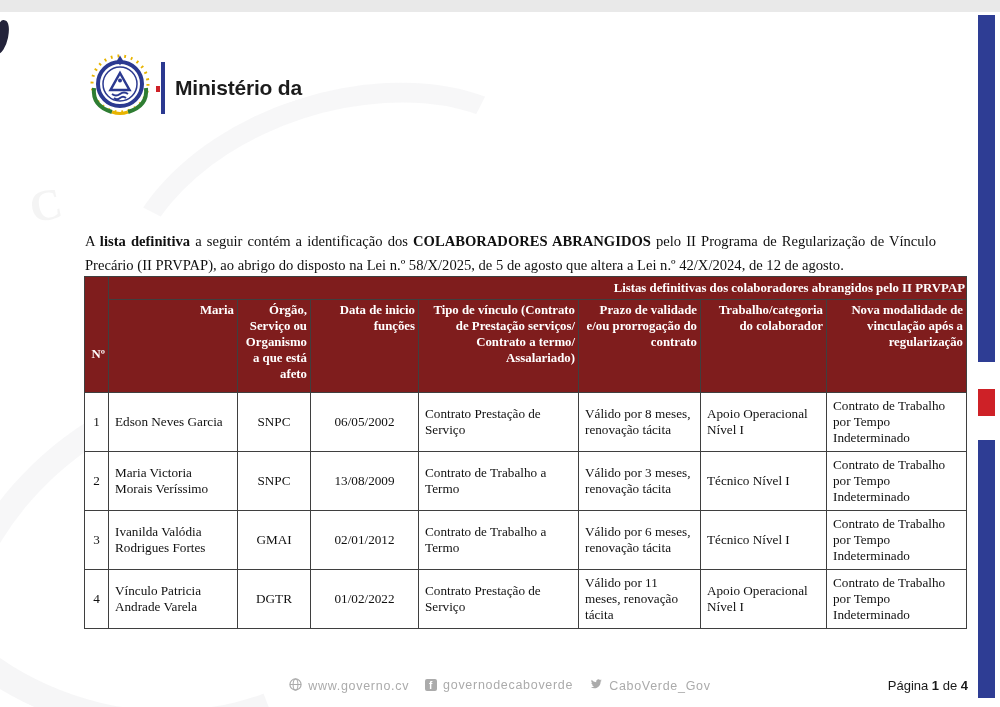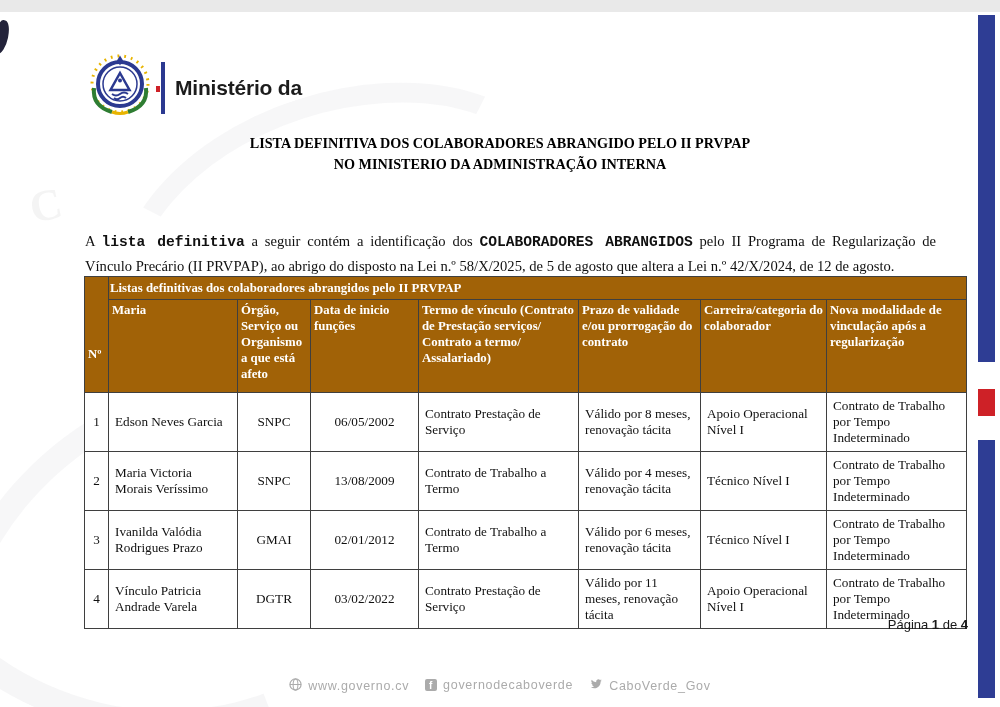--- a/index.html
+++ b/index.html
@@ -21,32 +21,32 @@
   .edge-blue-bottom{position:absolute;left:978px;top:428px;width:17px;height:258px;background:#2E3D94;}
   
   .logo-row{position:absolute;left:88px;top:42px;display:flex;align-items:center;}
   .sep-bar{width:4px;height:52px;background:#2B3990;margin:0 10px 0 9px;position:relative;}
   .sep-bar .red-tick{position:absolute;left:-5px;top:24px;width:4px;height:6px;background:#CE2127;}
   .ministry{font-family:"Liberation Sans",sans-serif;font-size:21px;font-weight:700;color:#1c1c1c;line-height:24px;letter-spacing:-0.2px;}
   
   .doc-title{position:absolute;left:0;top:121px;width:1000px;text-align:center;font-weight:700;font-size:14.2px;line-height:21px;color:#000;}
   
   .intro{position:absolute;left:85px;top:202px;width:851px;font-size:14.6px;line-height:24px;text-align:justify;color:#101010;}
-  .intro .b{font-weight:700;font-family:Liberation Mono, monospace;}
+  .intro .b{font-weight:700;}
   
   .tablewrap{position:absolute;left:84px;top:264px;}
   table{width:882px;border-collapse:collapse;table-layout:fixed;}
   th,td{border:1px solid #3f3f3f;overflow:hidden;}
-  thead th{background:#a16207;color:#fff;font-size:12.8px;font-weight:700;text-align:left;vertical-align:top;padding:2px 3px;line-height:16px;}
+  thead th{background:#7f1d1d;color:#fff;font-size:12.8px;font-weight:700;text-align:right;vertical-align:top;padding:2px 3px;line-height:16px;}
   th.caption-cell{height:20px;vertical-align:middle;padding:1px;}
   th.num-head{vertical-align:bottom;padding-bottom:30px;}
   tbody td{font-size:13.2px;padding:3px 6px;vertical-align:middle;height:52px;line-height:16px;color:#101010;background:#fff;}
   tbody td.center{text-align:center;}
   
-  .pagination{position:absolute;right:64px;top:605px;font-family:"Liberation Sans",sans-serif;font-size:13px;color:#1a1a1a;}
+  .pagination{position:absolute;right:64px;top:666px;font-family:"Liberation Sans",sans-serif;font-size:13px;color:#1a1a1a;}
   .pagination .b{font-weight:700;}
   
   .socialbar{position:absolute;left:0;top:666px;width:1000px;display:flex;justify-content:center;align-items:flex-start;gap:16px;
     color:#ABABAB;font-family:"Liberation Sans",sans-serif;font-size:12.5px;letter-spacing:0.7px;}
   .social-item{display:flex;align-items:center;gap:6px;}
   .fb-badge{display:flex;align-items:center;justify-content:center;width:12px;height:12px;background:#ABABAB;border-radius:2px;color:#fff;font-weight:700;font-size:10px;font-family:"Liberation Sans",sans-serif;}
 </style>
 </head>
 <body>
 
@@ -79,24 +79,20 @@
       </svg>
     </span>
     <span class="sep-bar">
         <span class="red-tick"></span>
       </span>
     <span class="ministry">
       <div>Ministério da</div>
     </span>
   </div>
 
-  <div class="doc-title">
-    <div>LISTA DEFINITIVA DOS COLABORADORES ABRANGIDO PELO II PRVPAP</div>
-    <div>NO MINISTERIO DA ADMINISTRAÇÃO INTERNA</div>
-  </div>
 
   <p class="intro"><span>A </span><span class="b">lista definitiva</span><span> a seguir contém a identificação dos </span><span class="b">COLABORADORES ABRANGIDOS</span><span> pelo II Programa de Regularização de Vínculo Precário (II PRVPAP), ao abrigo do disposto na Lei n.º 58/X/2025, de 5 de agosto que altera a Lei n.º 42/X/2024, de 12 de agosto.</span></p>
 
   <div class="tablewrap">
     <table>
       <colgroup>
         <col style="width:24px">
           <col style="width:129px">
           <col style="width:73px">
           <col style="width:108px">
@@ -107,62 +103,62 @@
       </colgroup>
       <thead>
         <tr>
           <th class="num-head" rowspan="2">Nº</th>
           <th class="caption-cell" colspan="7">Listas definitivas dos colaboradores abrangidos pelo II PRVPAP</th>
         </tr>
         <tr>
           <th style="height:88px">Maria</th>
           <th>Órgão, Serviço ou Organismo a que está afeto</th>
           <th>Data de inicio funções</th>
-          <th>Termo de vínculo (Contrato de Prestação serviços/ Contrato a termo/ Assalariado)</th>
+          <th>Tipo de vínculo (Contrato de Prestação serviços/ Contrato a termo/ Assalariado)</th>
           <th>Prazo de validade e/ou prorrogação do contrato</th>
-          <th>Carreira/categoria do colaborador</th>
+          <th>Trabalho/categoria do colaborador</th>
           <th>Nova modalidade de vinculação após a regularização</th>
         </tr>
       </thead>
       <tbody>
         <tr>
           <td class="center">1</td>
           <td>Edson Neves Garcia</td>
           <td class="center">SNPC</td>
           <td class="center">06/05/2002</td>
           <td>Contrato Prestação de Serviço</td>
           <td>Válido por 8 meses, renovação tácita</td>
           <td>Apoio Operacional Nível I</td>
           <td>Contrato de Trabalho por Tempo Indeterminado</td>
         </tr>
         <tr>
           <td class="center">2</td>
           <td>Maria Victoria Morais Veríssimo</td>
           <td class="center">SNPC</td>
           <td class="center">13/08/2009</td>
           <td>Contrato de Trabalho a Termo</td>
-          <td>Válido por 4 meses, renovação tácita</td>
+          <td>Válido por 3 meses, renovação tácita</td>
           <td>Técnico Nível I</td>
           <td>Contrato de Trabalho por Tempo Indeterminado</td>
         </tr>
         <tr>
           <td class="center">3</td>
-          <td>Ivanilda Valódia Rodrigues Prazo</td>
+          <td>Ivanilda Valódia Rodrigues Fortes</td>
           <td class="center">GMAI</td>
           <td class="center">02/01/2012</td>
           <td>Contrato de Trabalho a Termo</td>
           <td>Válido por 6 meses, renovação tácita</td>
           <td>Técnico Nível I</td>
           <td>Contrato de Trabalho por Tempo Indeterminado</td>
         </tr>
         <tr>
           <td class="center">4</td>
           <td>Vínculo Patricia Andrade Varela</td>
           <td class="center">DGTR</td>
-          <td class="center">03/02/2022</td>
+          <td class="center">01/02/2022</td>
           <td>Contrato Prestação de Serviço</td>
           <td>Válido por 11 meses, renovação tácita</td>
           <td>Apoio Operacional Nível I</td>
           <td>Contrato de Trabalho por Tempo Indeterminado</td>
         </tr>
       </tbody>
     </table>
   </div>
 
   <div class="pagination"><span>Página </span><span class="b">1</span><span> de </span><span class="b">4</span></div>

